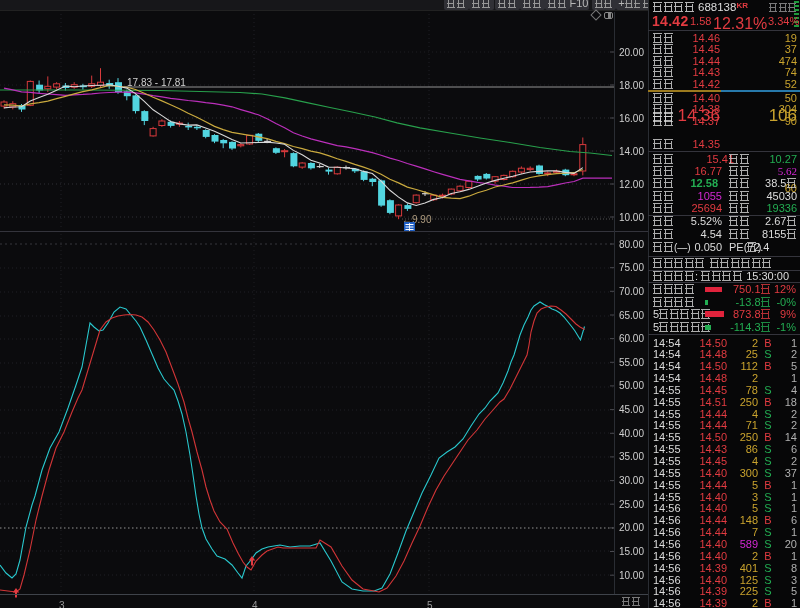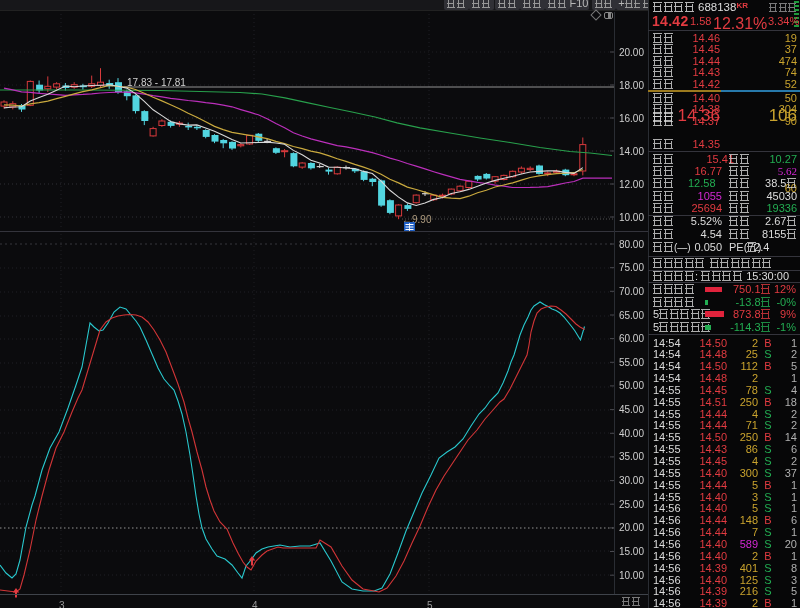--- a/index.html
+++ b/index.html
@@ -332,21 +332,21 @@
       <span class="g" style="position:absolute;left:100px;width:49px;text-align:right;">10.27</span>
     </div>
 <div class="ab" style="left:648px;top:165.1px;width:152px;height:12px;font-size:11px;line-height:12px">
       <span class="w" style="position:absolute;left:5px;--c:#dcdcdc"><i class="h"></i><i class="h"></i></span>
       <span class="r" style="position:absolute;left:28px;width:46px;text-align:right;">16.77</span>
       <span class="w" style="position:absolute;left:81px;--c:#dcdcdc"><i class="h"></i><i class="h"></i></span>
       <span class="m" style="position:absolute;left:100px;width:49px;text-align:right;font-family:Liberation Serif, serif;">5.62</span>
     </div>
 <div class="ab" style="left:648px;top:177.4px;width:152px;height:12px;font-size:11px;line-height:12px">
       <span class="w" style="position:absolute;left:5px;--c:#dcdcdc"><i class="h"></i><i class="h"></i></span>
-      <span class="g" style="position:absolute;left:40px;width:46px;">12.58</span>
+      <span class="g" style="position:absolute;left:24px;width:46px;text-align:right;font-weight:bold;">12.58</span>
       <span class="w" style="position:absolute;left:81px;--c:#dcdcdc"><i class="h"></i><i class="h"></i></span>
       <span class="w" style="position:absolute;left:100px;width:49px;text-align:right;">38.5<i class="h" style="--c:#dcdcdc"></i></span>
     </div>
 <div class="ab" style="left:648px;top:189.7px;width:152px;height:12px;font-size:11px;line-height:12px">
       <span class="w" style="position:absolute;left:5px;--c:#dcdcdc"><i class="h"></i><i class="h"></i></span>
       <span class="m" style="position:absolute;left:28px;width:46px;text-align:right;">1055</span>
       <span class="w" style="position:absolute;left:81px;--c:#dcdcdc"><i class="h"></i><i class="h"></i></span>
       <span class="w" style="position:absolute;left:100px;width:49px;text-align:right;">45030</span>
     </div>
 <div class="ab" style="left:648px;top:202.0px;width:152px;height:12px;font-size:11px;line-height:12px">
@@ -546,21 +546,21 @@
 <div class="ab" style="left:648px;top:573.5px;width:152px;height:12px;font-size:11px;line-height:12px">
       <span class="w" style="position:absolute;left:5px;text-align:left;">14:56</span>
       <span class="r" style="position:absolute;left:28px;width:51px;text-align:right;">14.40</span>
       <span class="y" style="position:absolute;left:80px;width:30px;text-align:right;">125</span>
       <span class="g" style="position:absolute;left:115px;width:10px;text-align:center;">S</span>
       <span class="gy" style="position:absolute;left:128px;width:21px;text-align:right;">3</span>
     </div>
 <div class="ab" style="left:648px;top:585.4px;width:152px;height:12px;font-size:11px;line-height:12px">
       <span class="w" style="position:absolute;left:5px;text-align:left;">14:56</span>
       <span class="r" style="position:absolute;left:28px;width:51px;text-align:right;">14.39</span>
-      <span class="y" style="position:absolute;left:80px;width:30px;text-align:right;">216</span>
+      <span class="y" style="position:absolute;left:80px;width:30px;text-align:right;">225</span>
       <span class="g" style="position:absolute;left:115px;width:10px;text-align:center;">S</span>
       <span class="gy" style="position:absolute;left:128px;width:21px;text-align:right;">5</span>
     </div>
 <div class="ab" style="left:648px;top:597.2px;width:152px;height:12px;font-size:11px;line-height:12px">
       <span class="w" style="position:absolute;left:5px;text-align:left;">14:56</span>
       <span class="r" style="position:absolute;left:28px;width:51px;text-align:right;">14.39</span>
       <span class="y" style="position:absolute;left:80px;width:30px;text-align:right;">2</span>
       <span class="r" style="position:absolute;left:115px;width:10px;text-align:center;">B</span>
       <span class="gy" style="position:absolute;left:128px;width:21px;text-align:right;">1</span>
     </div>

